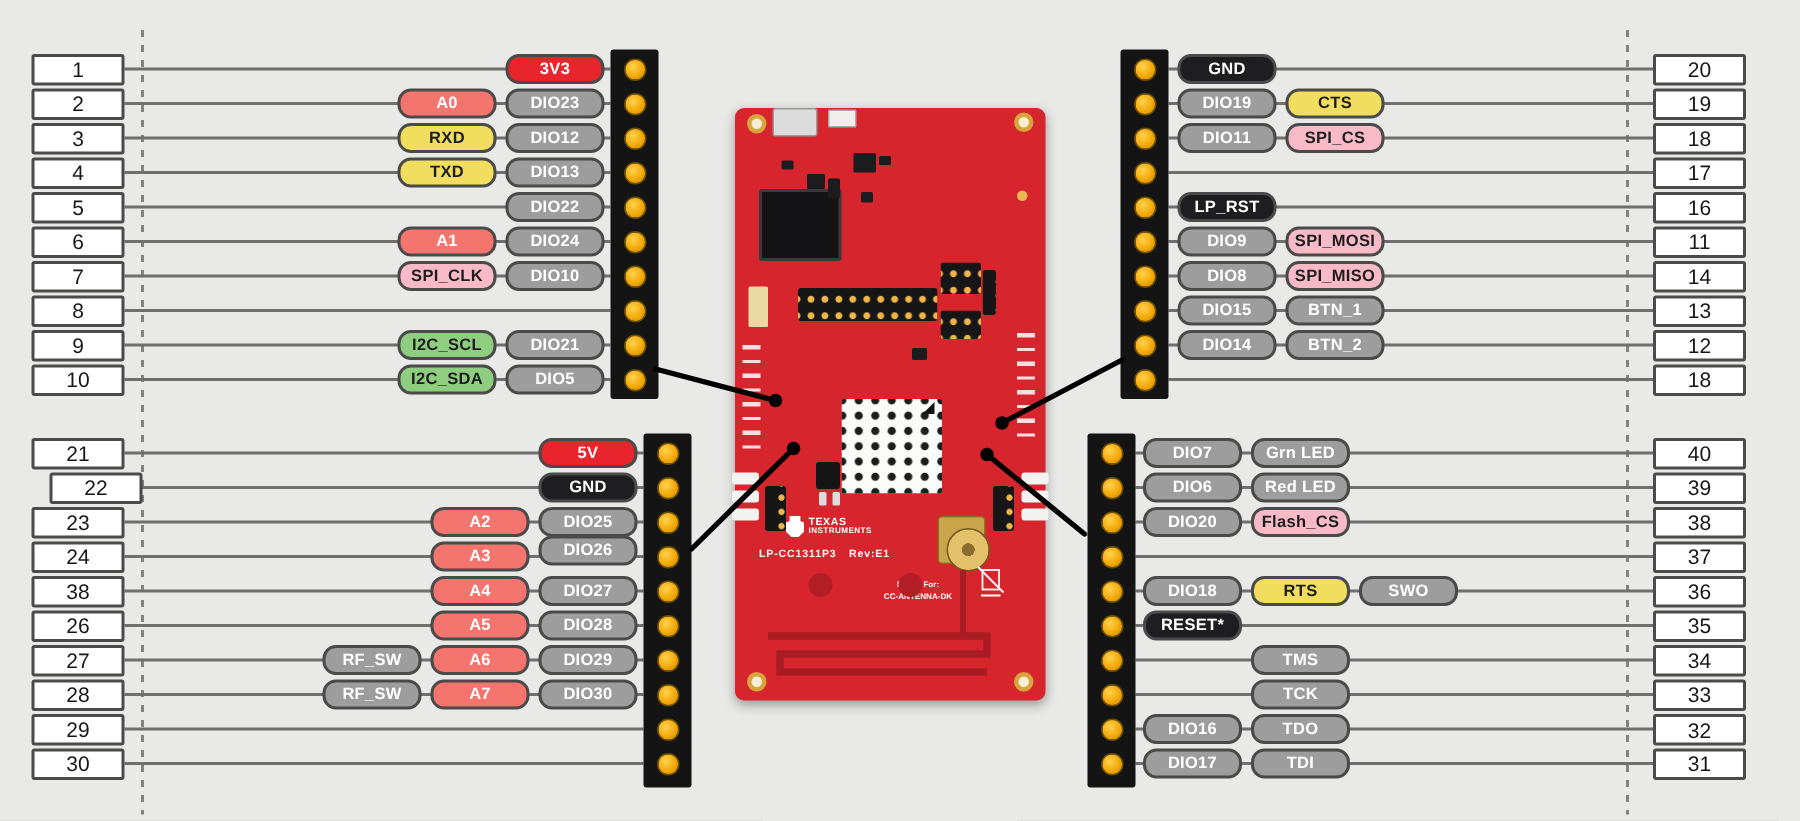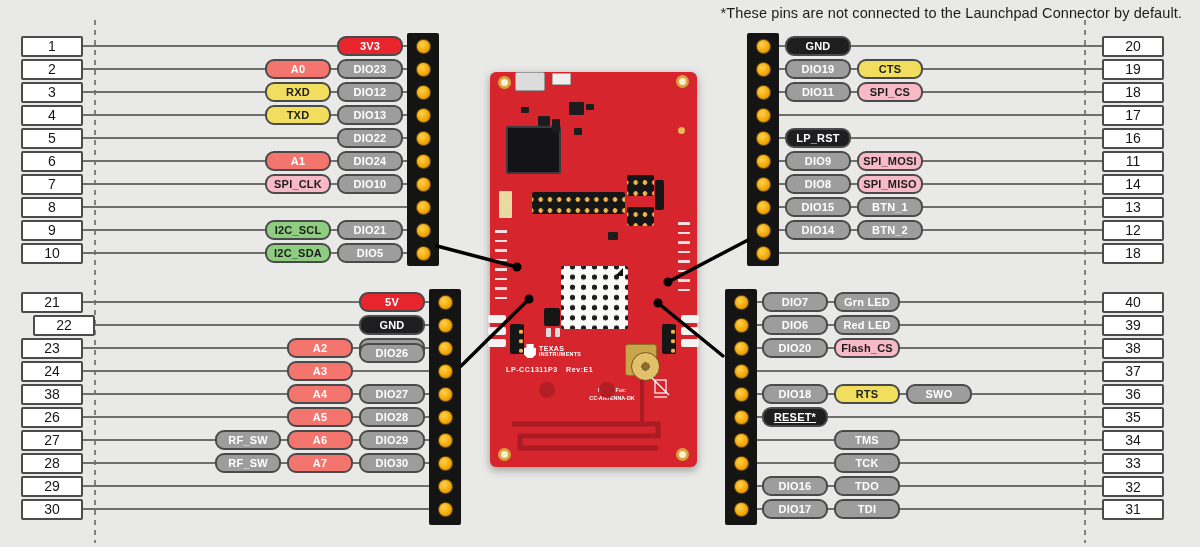--- a/index.html
+++ b/index.html
@@ -100,21 +100,20 @@
   .mountnote{position:absolute;left:88px;top:314px;width:68px;text-align:center;
     font-size:5.4px;font-weight:bold;color:#fff;line-height:1.5;}
   .jmp{position:absolute;left:54px;top:236px;width:16px;height:18px;background:#161616;border-radius:2px;}
   .post{position:absolute;width:5px;height:9px;background:#ddd;border-radius:1px;}
 </style>
 </head>
 <body>
 
 <div id="canvas">
 
-  <div class="note">*These pins are not connected to the Launchpad Connector by default.</div>
 
   <div class="dashed" style="left:94px"></div>
   <div class="dashed" style="left:1084px"></div>
 
   <div id="rows">
       <div class="strip" style="left: 407px; top: 33px; height: 233px;"></div>
       <div class="rowline" style="left: 83px; top: 45px; width: 324px;"></div>
       <div class="numbox" style="left: 21px; top: 35.5px;">1</div>
       <div class="pinhole" style="left: 415.5px; top: 38.5px;"></div>
       <div class="pill c-red" style="left: 337px; top: 36px;">3V3</div>
@@ -171,21 +170,21 @@
       <div class="pill c-dark" style="left: 359px; top: 315px;">GND</div>
       <div class="rowline" style="left: 83px; top: 347px; width: 346px;"></div>
       <div class="numbox" style="left: 21px; top: 337.5px;">23</div>
       <div class="pinhole" style="left: 437.5px; top: 340.5px;"></div>
       <div class="pill c-salmon" style="left: 287px; top: 338px;">A2</div>
       <div class="pill c-gray" style="left: 359px; top: 338px;">DIO25</div>
       <div class="rowline" style="left: 83px; top: 370px; width: 346px;"></div>
       <div class="numbox" style="left: 21px; top: 360.5px;">24</div>
       <div class="pinhole" style="left: 437.5px; top: 363.5px;"></div>
       <div class="pill c-salmon" style="left: 287px; top: 361px;">A3</div>
-      <div class="pill c-gray" style="left: 359px; top: 343px;">DIO26</div>
+      <div class="pill c-gray" style="left: 359px; top: 357px;">DIO26</div>
       <div class="rowline" style="left: 83px; top: 393px; width: 346px;"></div>
       <div class="numbox" style="left: 21px; top: 383.5px;">38</div>
       <div class="pinhole" style="left: 437.5px; top: 386.5px;"></div>
       <div class="pill c-salmon" style="left: 287px; top: 384px;">A4</div>
       <div class="pill c-gray" style="left: 359px; top: 384px;">DIO27</div>
       <div class="rowline" style="left: 83px; top: 416px; width: 346px;"></div>
       <div class="numbox" style="left: 21px; top: 406.5px;">26</div>
       <div class="pinhole" style="left: 437.5px; top: 409.5px;"></div>
       <div class="pill c-salmon" style="left: 287px; top: 407px;">A5</div>
       <div class="pill c-gray" style="left: 359px; top: 407px;">DIO28</div>
@@ -273,21 +272,21 @@
       <div class="pinhole" style="left: 733.5px; top: 363.5px;"></div>
       <div class="rowline" style="left: 757px; top: 393px; width: 345px;"></div>
       <div class="numbox" style="left: 1102px; top: 383.5px;">36</div>
       <div class="pinhole" style="left: 733.5px; top: 386.5px;"></div>
       <div class="pill c-gray" style="left: 762px; top: 384px;">DIO18</div>
       <div class="pill c-yellow" style="left: 834px; top: 384px;">RTS</div>
       <div class="pill c-gray" style="left: 906px; top: 384px;">SWO</div>
       <div class="rowline" style="left: 757px; top: 416px; width: 345px;"></div>
       <div class="numbox" style="left: 1102px; top: 406.5px;">35</div>
       <div class="pinhole" style="left: 733.5px; top: 409.5px;"></div>
-      <div class="pill c-dark" style="left: 762px; top: 407px; text-decoration: underline;">RESET*</div>
+      <div class="pill c-dark" style="left: 762px; top: 407px;">RESET*</div>
       <div class="rowline" style="left: 757px; top: 439px; width: 345px;"></div>
       <div class="numbox" style="left: 1102px; top: 429.5px;">34</div>
       <div class="pinhole" style="left: 733.5px; top: 432.5px;"></div>
       <div class="pill c-gray" style="left: 834px; top: 430px;">TMS</div>
       <div class="rowline" style="left: 757px; top: 462px; width: 345px;"></div>
       <div class="numbox" style="left: 1102px; top: 452.5px;">33</div>
       <div class="pinhole" style="left: 733.5px; top: 455.5px;"></div>
       <div class="pill c-gray" style="left: 834px; top: 453px;">TCK</div>
       <div class="rowline" style="left: 757px; top: 485px; width: 345px;"></div>
       <div class="numbox" style="left: 1102px; top: 476px;">32</div>

